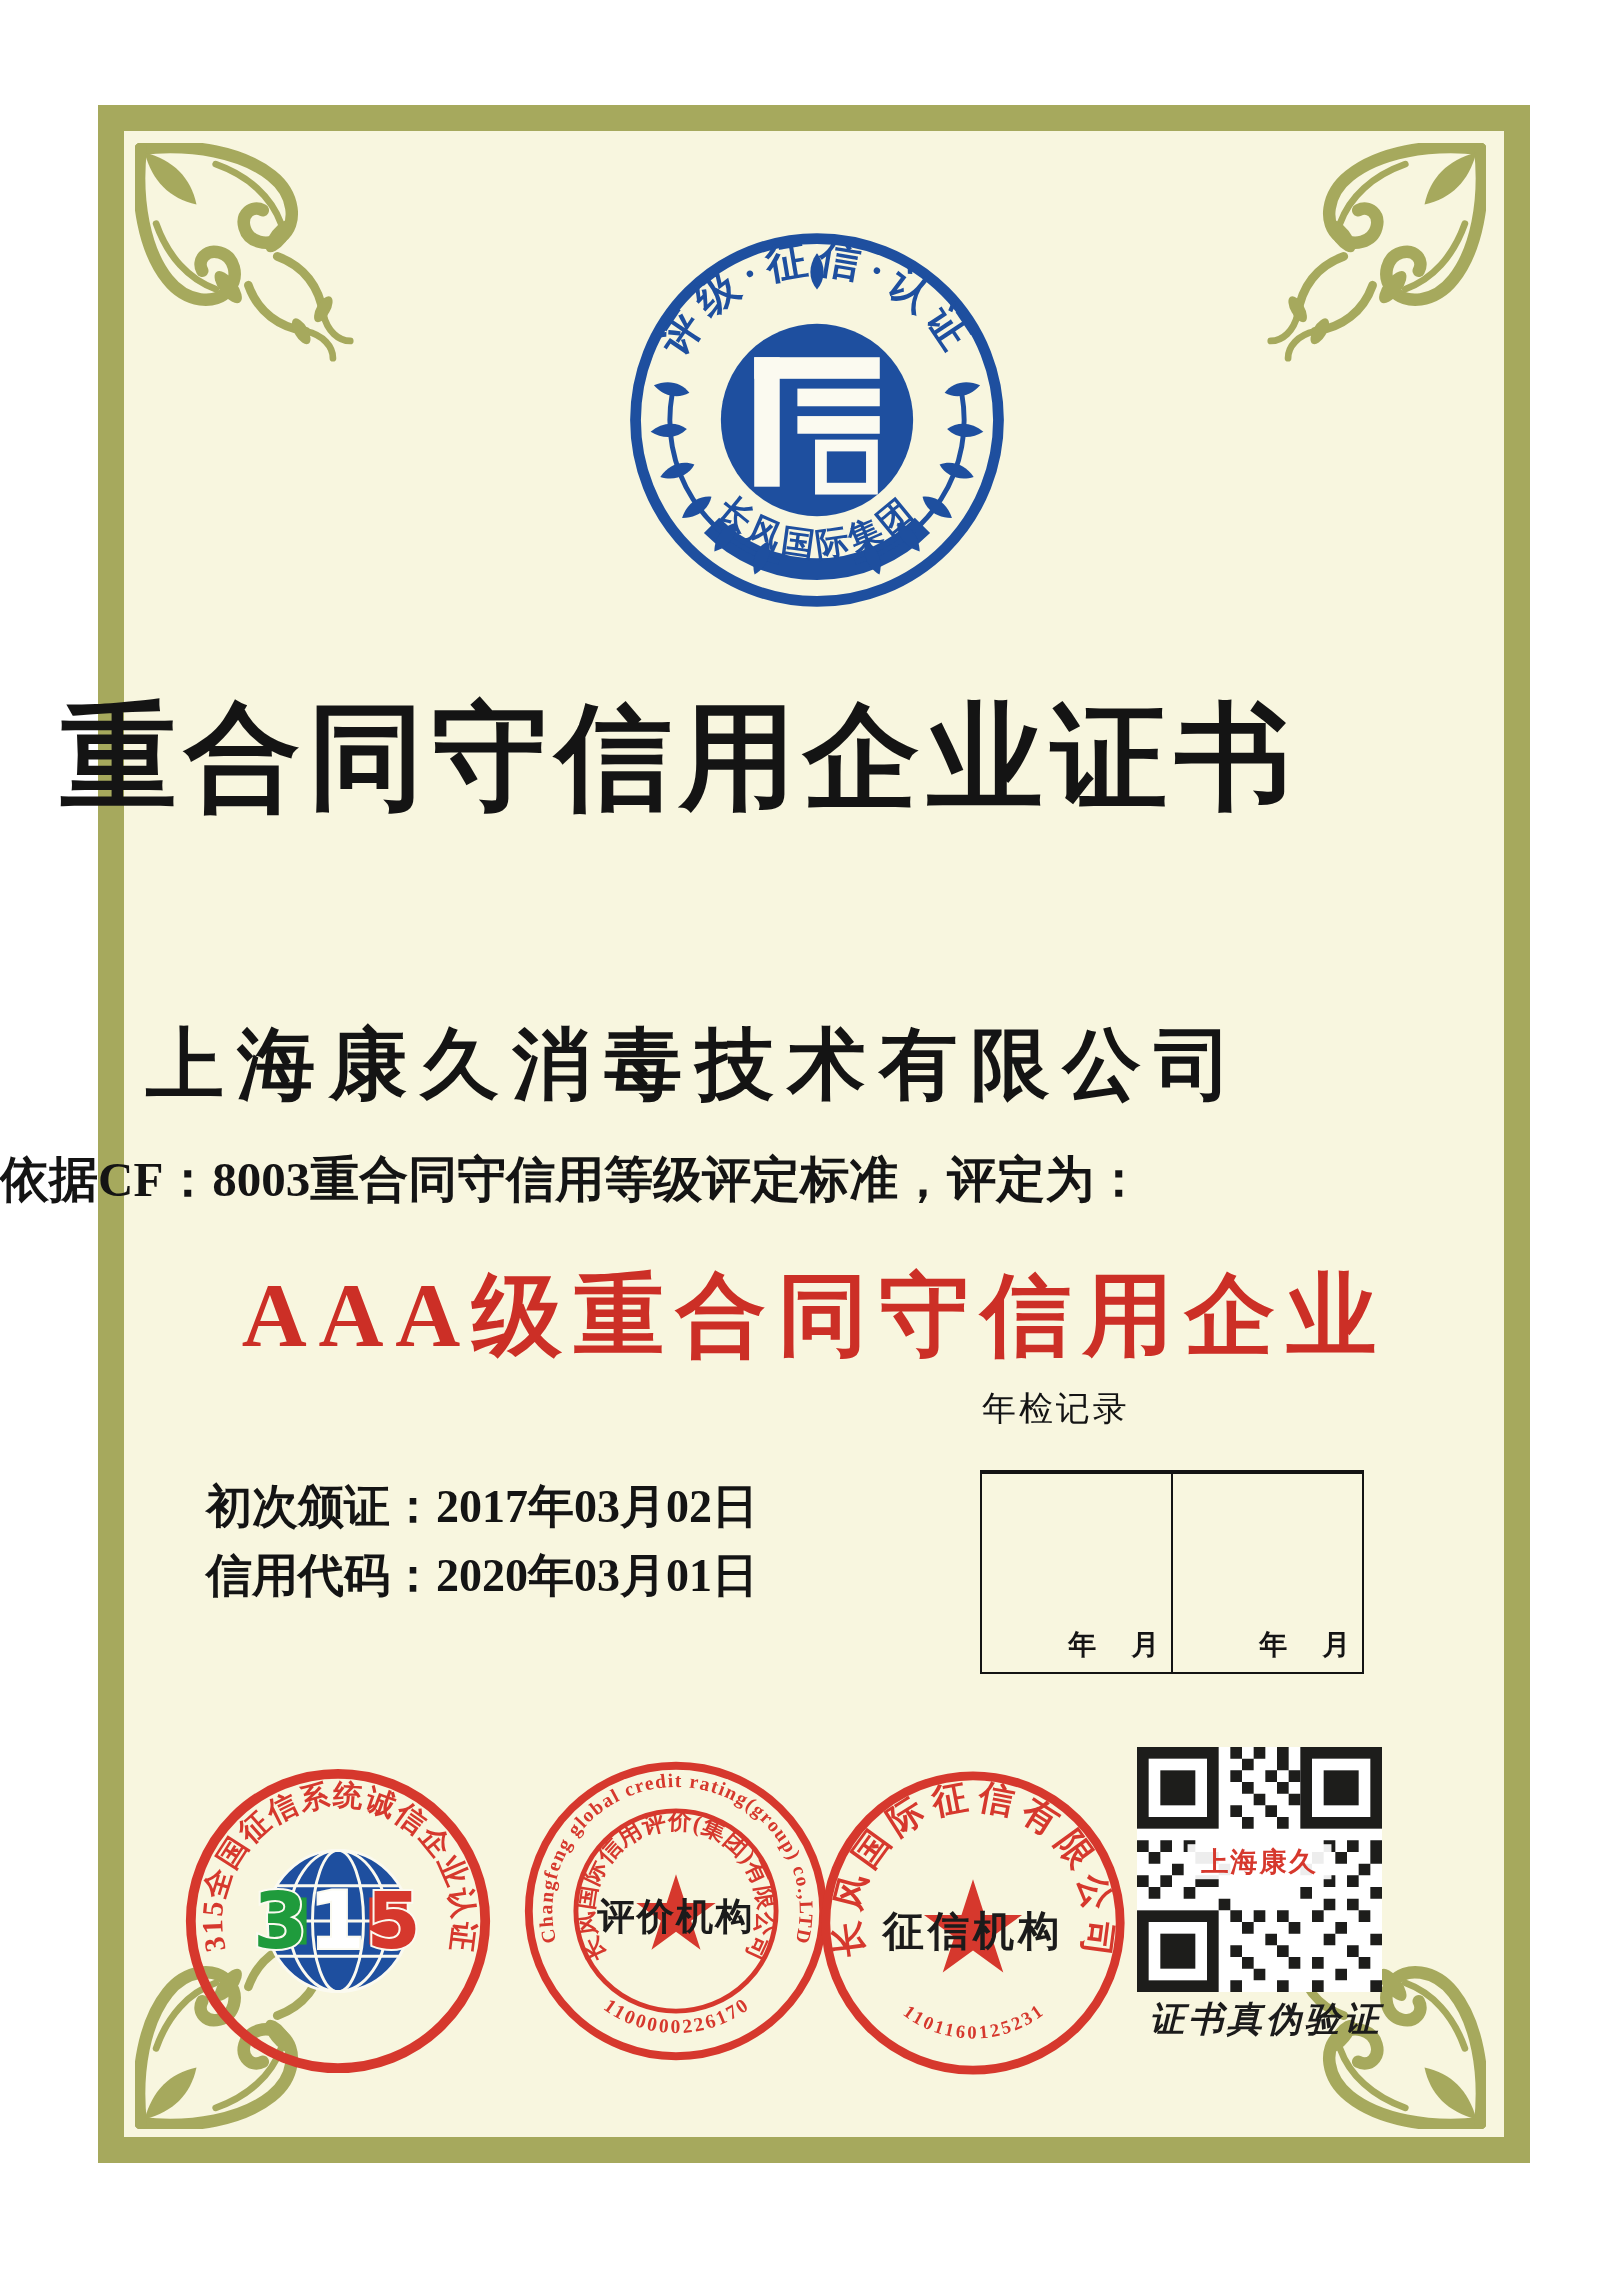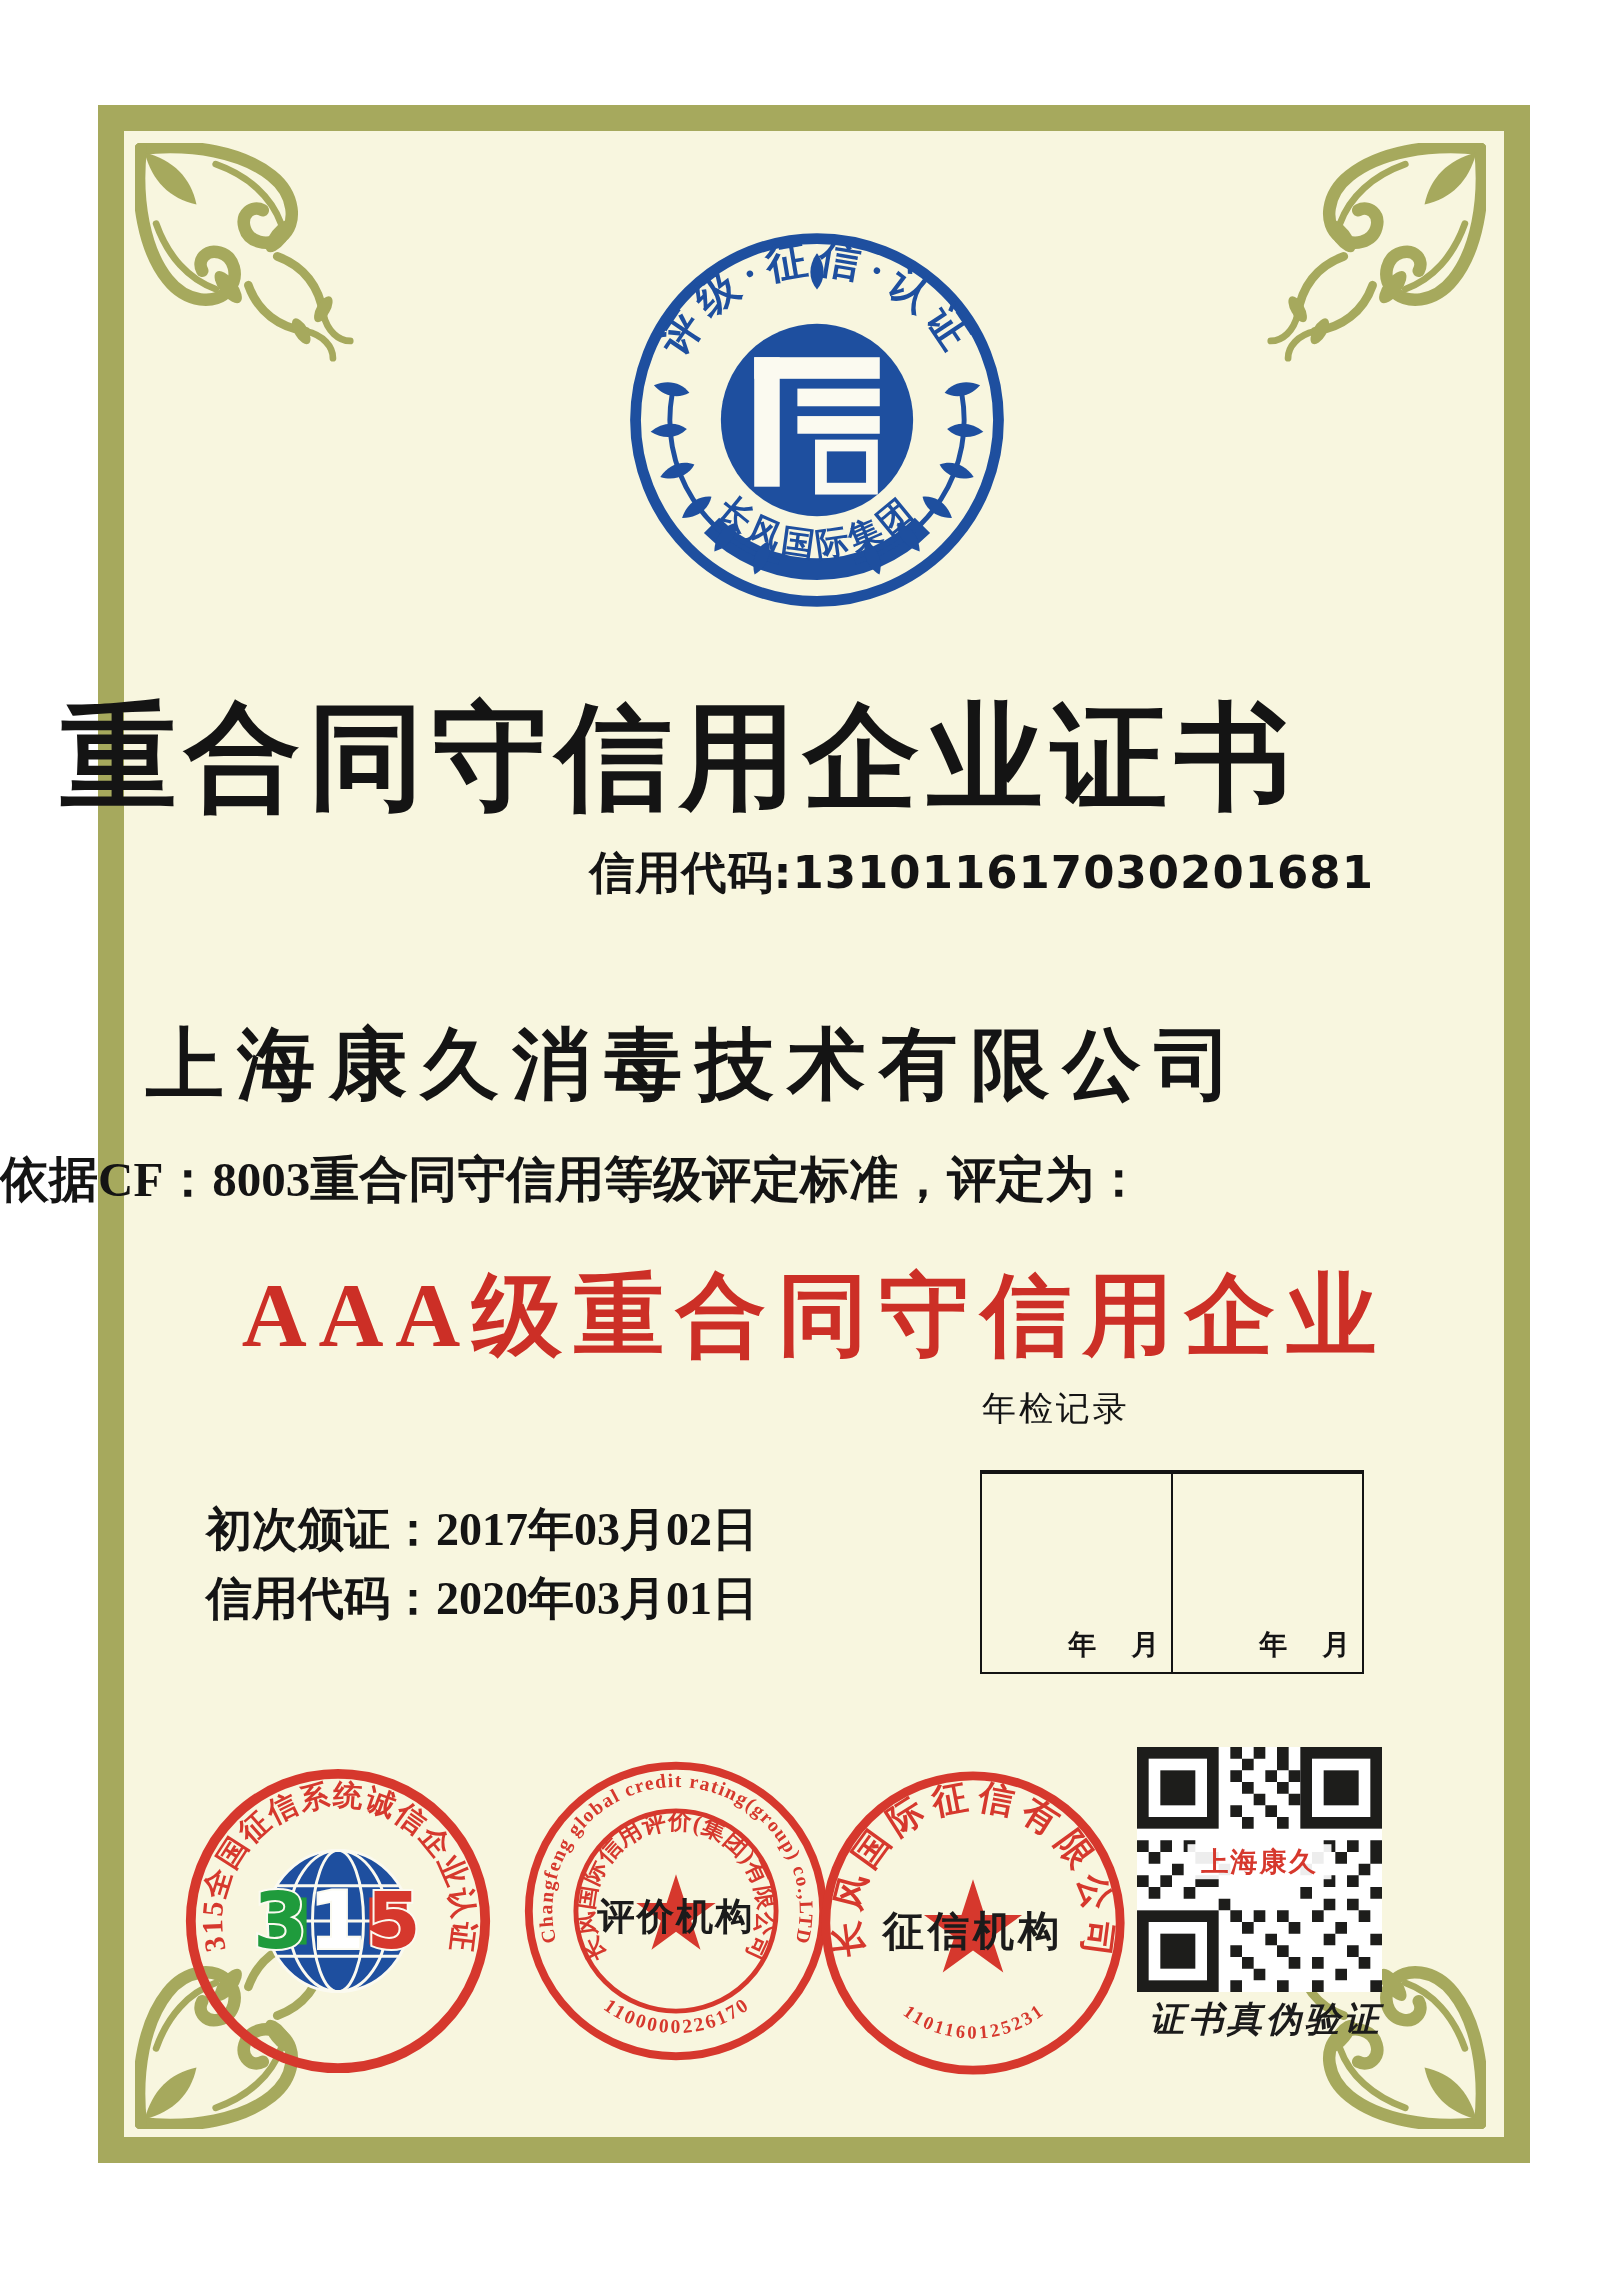--- a/index.html
+++ b/index.html
@@ -51,21 +51,21 @@
   }
   .rating{
     position:absolute; left:0; top:1255px; width:1621px; text-align:center;
     font-weight:bold; font-size:90px; letter-spacing:11.8px; padding-left:9px;
     box-sizing:border-box; white-space:nowrap; color:var(--red);
   }
   .info-block{
     position:absolute; left:206px; top:1484px; font-weight:bold; font-size:46px;
     line-height:46px; color:#141414;
   }
-  .info-block .line{margin-bottom:22.5px; white-space:nowrap;margin-top:23px;}
+  .info-block .line{margin-bottom:22.5px; white-space:nowrap;}
 
   .annual-title{
     position:absolute; left:982px; top:1386px;
     font-family:"DejaVu Sans","Liberation Sans",sans-serif; font-weight:400;
     font-size:34px; letter-spacing:2.9px; color:#141414;
   }
   .annual-table{
     position:absolute; left:980px; top:1470px; width:384px; height:204px;
     border:2.9px solid #141414; border-top-width:4.9px; box-sizing:border-box;
     display:flex;
@@ -177,21 +177,20 @@
       <circle r="98" class="bf"></circle>
       <rect x="-64" y="-64" width="128" height="22" class="wf"></rect>
       <rect x="-64" y="-64" width="26" height="132" class="wf"></rect>
       <rect x="-20" y="-32" width="84" height="18" class="wf"></rect>
       <rect x="-20" y="-4" width="84" height="18" class="wf"></rect>
       <rect x="4" y="26" width="52" height="44" fill="none" stroke="#fbfaf0" stroke-width="12"></rect>
     </g>
   </svg>
 
   <div class="cert-title">重合同守信用企业证书</div>
-  <div class="credit-code">信用代码:131011617030201681</div>
   <div class="company">上海康久消毒技术有限公司</div>
   <div class="basis">依据CF：8003重合同守信用等级评定标准，评定为：</div>
   <div class="rating">AAA级重合同守信用企业</div>
 
   <div class="info-block">
     <div class="line">初次颁证：2017年03月02日</div>
     <div class="line">信用代码：2020年03月01日</div>
   </div>
 
   <div class="annual-title">年检记录</div>

